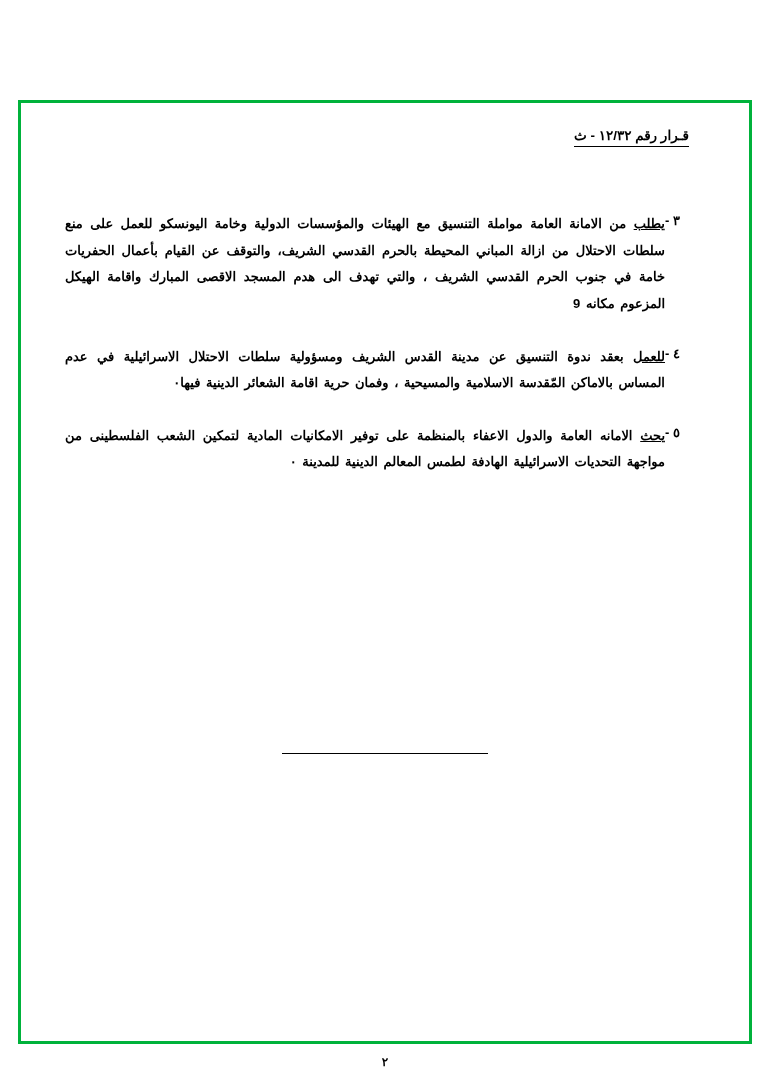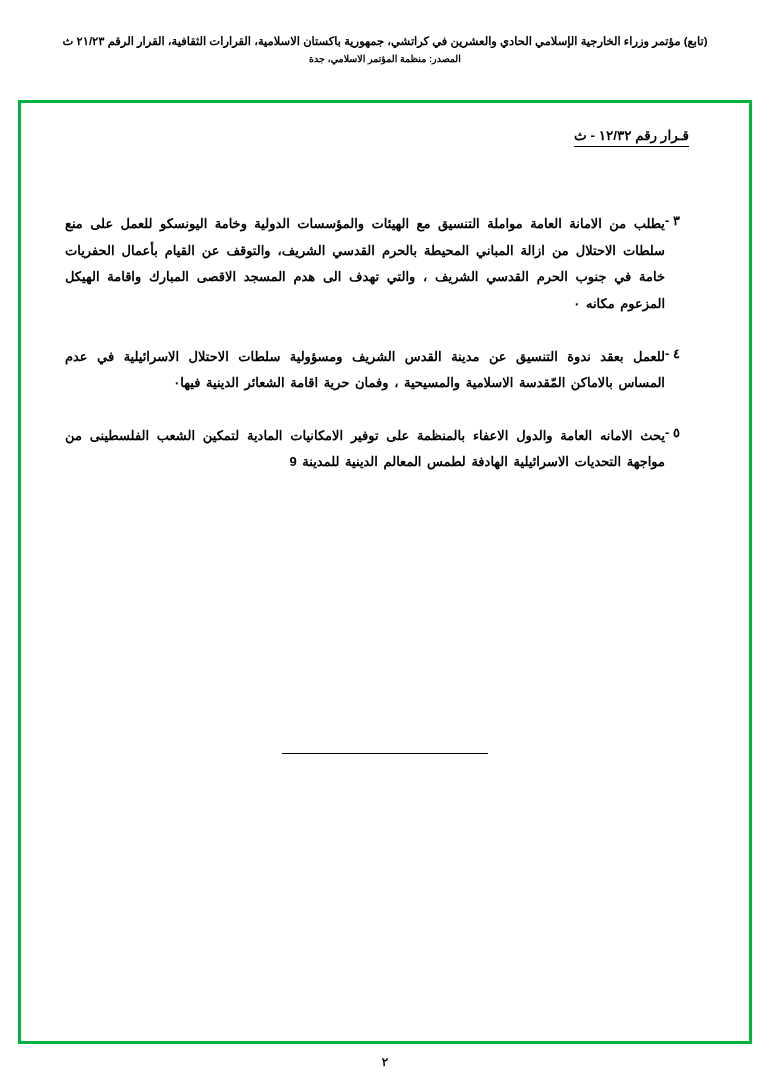--- a/index.html
+++ b/index.html
@@ -103,20 +103,21 @@
     font-size: 13px;
     line-height: 2.05;
     color: #000;
     text-align: justify;
     text-align-last: right;
     letter-spacing: 1.2px;
     word-spacing: 2px;
     font-weight: bold;
   }
   .clause-body .lead {
+    text-decoration: underline;
   }
 
   .divider-rule {
     position: absolute;
     top: 650px;
     right: 0;
     left: 0;
     display: flex;
     justify-content: center;
   }
@@ -136,44 +137,40 @@
     font-size: 12px;
     font-weight: bold;
     color: #000;
   }
 </style>
 </head>
 <body>
 
 <div class="page">
 
-  <div class="doc-header">
-    <div class="line1">(تابع) مؤتمر وزراء الخارجية الإسلامي الحادي والعشرين في كراتشي، جمهورية باكستان الاسلامية، القرارات الثقافية، القرار الرقم ٢١/٢٣ ث</div>
-    <div class="line2">المصدر: منظمة المؤتمر الاسلامي، جدة</div>
-  </div>
 
   <div class="frame">
 
     <div class="res-title">قـرار رقم ١٢/٣٢ - ث</div>
 
     <div class="clauses">
 
       <div class="clause">
         <div class="clause-num">٣ -</div>
-        <div class="clause-body"><span class="lead">يطلب</span><span> من الامانة العامة مواملة التنسيق مع الهيئات والمؤسسات الدولية وخامة اليونسكو للعمل على منع سلطات الاحتلال من ازالة المباني المحيطة بالحرم القدسي الشريف، والتوقف عن القيام بأعمال الحفريات خامة في جنوب الحرم القدسي الشريف ، والتي تهدف الى هدم المسجد الاقصى المبارك واقامة الهيكل المزعوم مكانه ٠</span></div>
+        <div class="clause-body"><span class="lead">يطلب</span><span> من الامانة العامة مواملة التنسيق مع الهيئات والمؤسسات الدولية وخامة اليونسكو للعمل على منع سلطات الاحتلال من ازالة المباني المحيطة بالحرم القدسي الشريف، والتوقف عن القيام بأعمال الحفريات خامة في جنوب الحرم القدسي الشريف ، والتي تهدف الى هدم المسجد الاقصى المبارك واقامة الهيكل المزعوم مكانه 9</span></div>
       </div>
 
       <div class="clause">
         <div class="clause-num">٤ -</div>
         <div class="clause-body"><span class="lead">للعمل</span><span> بعقد ندوة التنسيق عن مدينة القدس الشريف ومسؤولية سلطات الاحتلال الاسرائيلية في عدم المساس بالاماكن المّقدسة الاسلامية والمسيحية ، وفمان حرية اقامة الشعائر الدينية فيها٠</span></div>
       </div>
 
       <div class="clause">
         <div class="clause-num">٥ -</div>
-        <div class="clause-body"><span class="lead">يحث</span><span> الامانه العامة والدول الاعفاء بالمنظمة على توفير الامكانيات المادية لتمكين الشعب الفلسطينى من مواجهة التحديات الاسرائيلية الهادفة لطمس المعالم الدينية للمدينة 9</span></div>
+        <div class="clause-body"><span class="lead">يحث</span><span> الامانه العامة والدول الاعفاء بالمنظمة على توفير الامكانيات المادية لتمكين الشعب الفلسطينى من مواجهة التحديات الاسرائيلية الهادفة لطمس المعالم الدينية للمدينة ٠</span></div>
       </div>
 
     </div>
 
     <div class="divider-rule">
       <div class="rule"></div>
     </div>
 
   </div>
 

